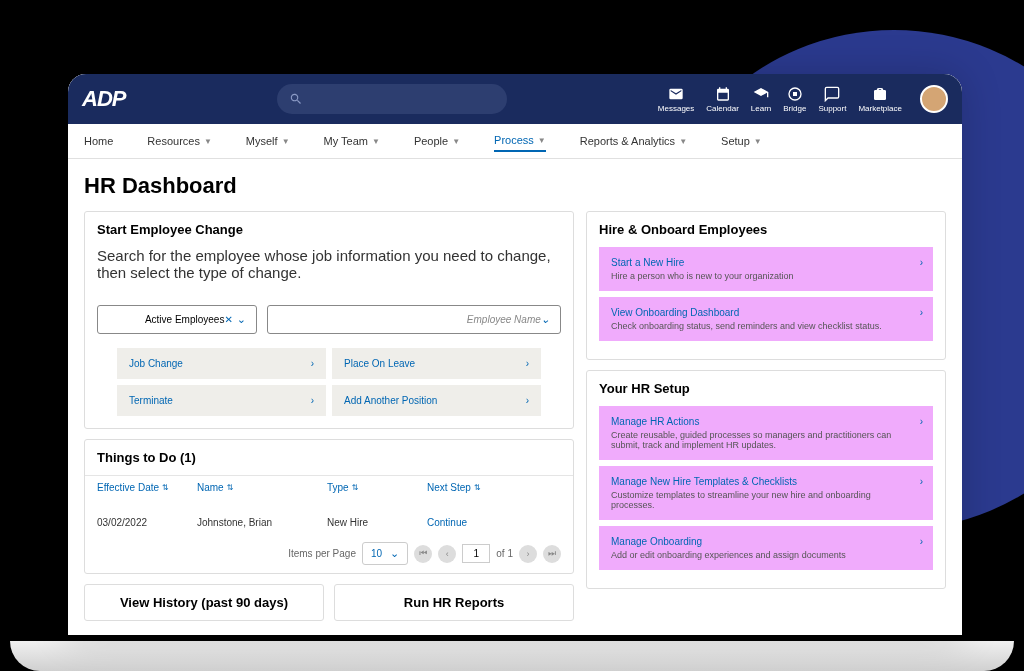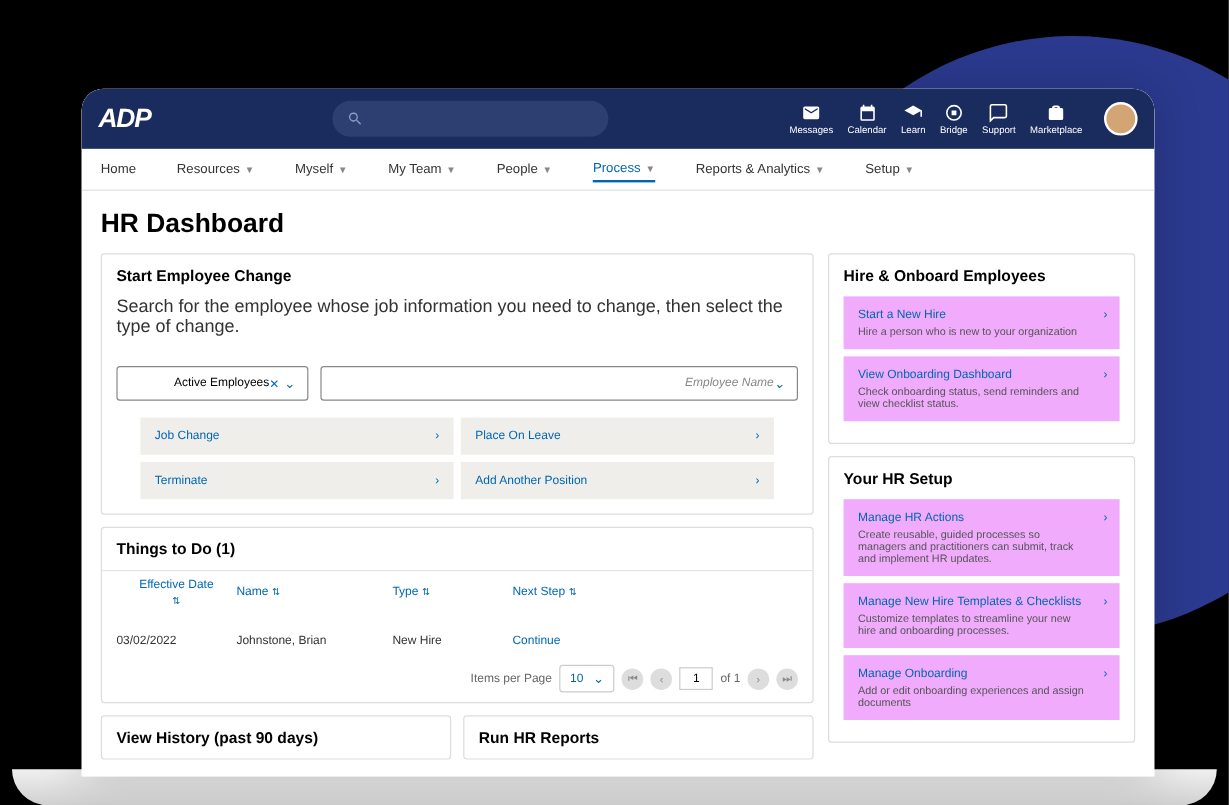--- a/index.html
+++ b/index.html
@@ -18,45 +18,45 @@
 .tb-item svg { width: 16px; height: 16px; fill: #fff; }
 .avatar { width: 28px; height: 28px; border-radius: 50%; background: #d4a574; margin-left: 6px; border: 2px solid #fff; }
 .navbar { display: flex; gap: 34px; padding: 10px 16px; border-bottom: 1px solid #e0e0e0; font-size: 11px; }
 .nav-item { cursor: pointer; display: flex; align-items: center; gap: 4px; color: #333; }
 .nav-item.active { color: #0066b3; border-bottom: 2px solid #0066b3; padding-bottom: 4px; margin-bottom: -4px; }
 .caret { font-size: 8px; color: #888; }
 .content { padding: 14px 16px; }
 .page-title { font-size: 22px; font-weight: bold; margin-bottom: 12px; }
 .layout { display: flex; gap: 12px; }
 .col-left { flex: 1; display: flex; flex-direction: column; gap: 10px; }
-.col-right { width: 256px; display: flex; flex-direction: column; gap: 10px; }
+.col-right { width: 360px; display: flex; flex-direction: column; gap: 10px; }
 .card { border: 1px solid #ddd; border-radius: 3px; }
 .card-title { font-size: 13px; font-weight: bold; padding: 10px 12px; }
 .card-body { padding: 0 12px 12px; }
 .help-text { font-size: 15px; color: #333; margin-bottom: 24px; }
 .selects { display: flex; gap: 10px; margin-bottom: 14px; }
 .select { border: 1px solid #888; border-radius: 3px; padding: 7px 10px; font-size: 10px; display: flex; align-items: center; justify-content: flex-end; cursor: pointer; }
 .sel1 { width: 160px; }
 .sel2 { flex: 1; color: #888; font-style: italic; }
 .clear-x { color: #0066b3; font-size: 10px; margin-right: 4px; }
 .chev { color: #0066b3; font-size: 11px; }
 .action-grid { display: grid; grid-template-columns: 1fr 1fr; gap: 6px; padding: 0 20px; }
 .action-btn { background: #efeeea; padding: 10px 12px; font-size: 10px; color: #0066b3; display: flex; justify-content: space-between; align-items: center; cursor: pointer; }
 .things-head { display: flex; padding: 6px 12px; border-top: 1px solid #e5e5e5; font-size: 10px; color: #0066b3; }
 .things-head > div { display: flex; gap: 3px; align-items: center; }
-.col-date { width: 100px; flex-direction: column; }
+.col-date { width: 100px; }
 .col-name { width: 130px; }
 .col-type { width: 100px; }
 .things-row { display: flex; padding: 6px 12px; font-size: 10px; color: #333; margin-top: 12px; }
 .things-row .col-next { color: #0066b3; cursor: pointer; }
 .pagination { display: flex; align-items: center; justify-content: flex-end; gap: 6px; padding: 8px 12px; font-size: 10px; color: #666; }
 .pg-sel { border: 1px solid #ccc; padding: 4px 8px; border-radius: 3px; color: #0066b3; display: flex; gap: 8px; align-items: center; cursor: pointer; }
 .pg-btn { width: 18px; height: 18px; border-radius: 50%; background: #ddd; display: flex; align-items: center; justify-content: center; font-size: 9px; color: #888; cursor: pointer; }
 .pg-input { border: 1px solid #ccc; width: 28px; text-align: center; padding: 3px; font-size: 10px; }
-.bot-cards { display: flex; gap: 10px; }
+.bot-cards { display: flex; gap: 10px; text-align: center; }
 .bot-cards .card { flex: 1; }
 .link-card { background: #f0abfc; padding: 10px 12px; margin-bottom: 6px; cursor: pointer; display: flex; flex-direction: column; gap: 3px; position: relative; }
 .link-title { font-size: 10px; color: #0066b3; }
 .link-desc { font-size: 9px; color: #555; padding-right: 12px; }
 .link-chev { position: absolute; right: 10px; top: 10px; color: #0066b3; font-size: 10px; }
 .sort-icon { font-size: 8px; color: #0066b3; }
 </style>
 </head>
 <body>
 

